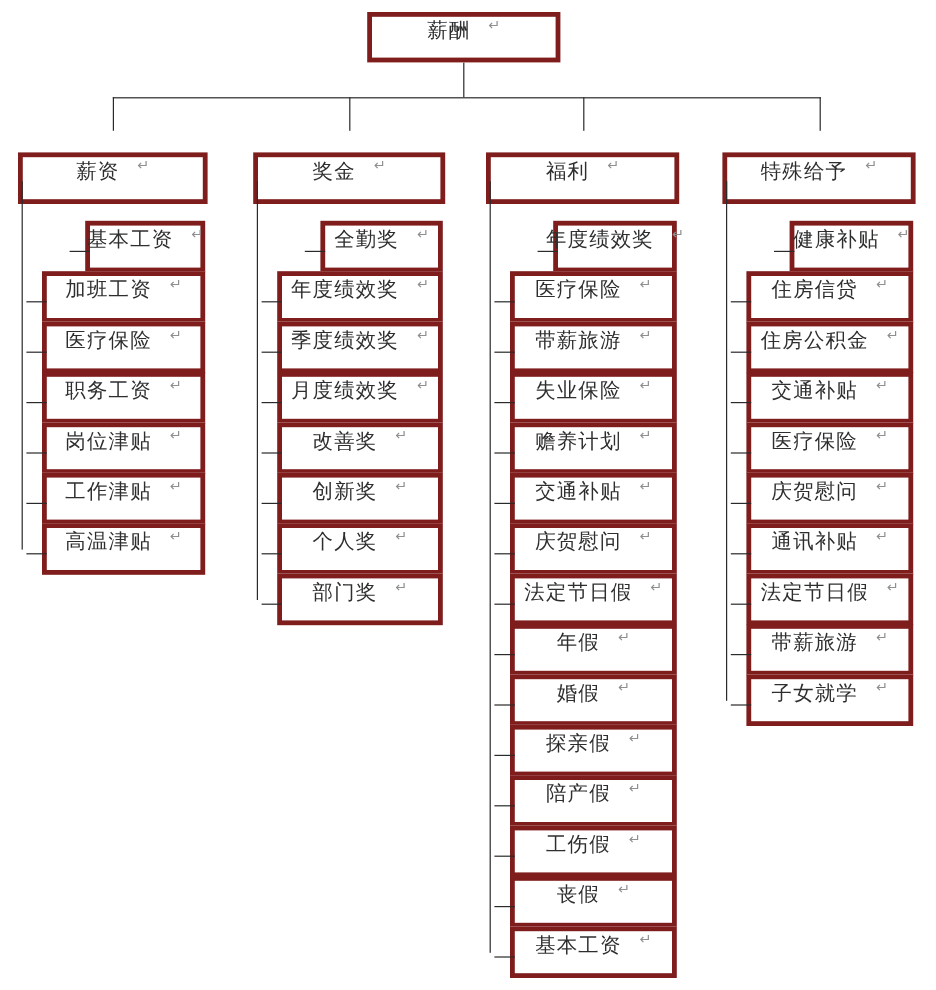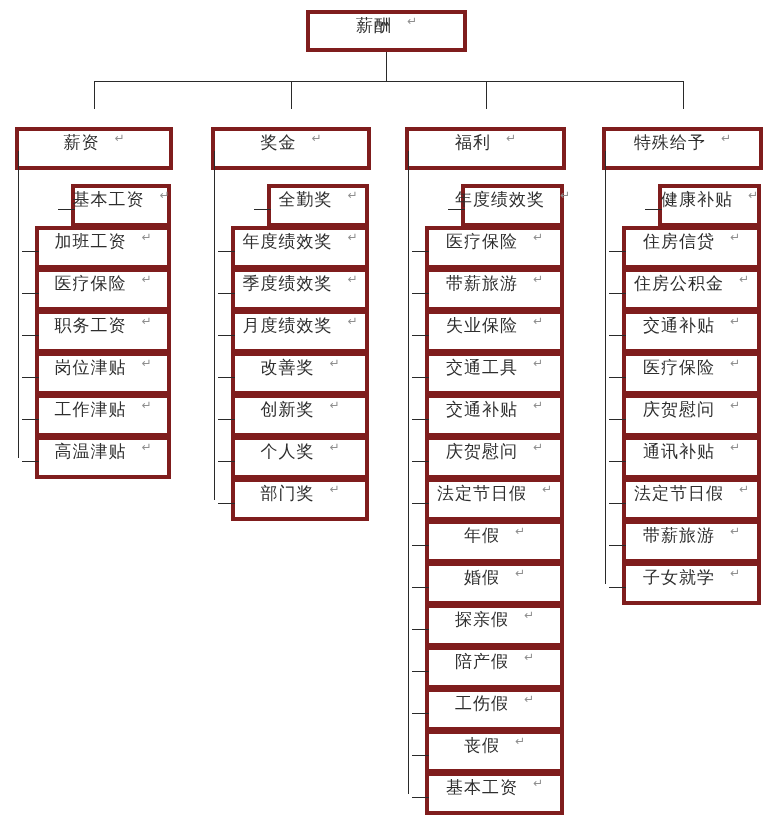--- a/index.html
+++ b/index.html
@@ -202,21 +202,21 @@
         </div>
         <div class="box child">
           <span class="lbl">带薪旅游</span>
           <span class="mark">↵</span>
         </div>
         <div class="box child">
           <span class="lbl">失业保险</span>
           <span class="mark">↵</span>
         </div>
         <div class="box child">
-          <span class="lbl">交通工具</span>
+          <span class="lbl">赡养计划</span>
           <span class="mark">↵</span>
         </div>
         <div class="box child">
           <span class="lbl">交通补贴</span>
           <span class="mark">↵</span>
         </div>
         <div class="box child">
           <span class="lbl">庆贺慰问</span>
           <span class="mark">↵</span>
         </div>

